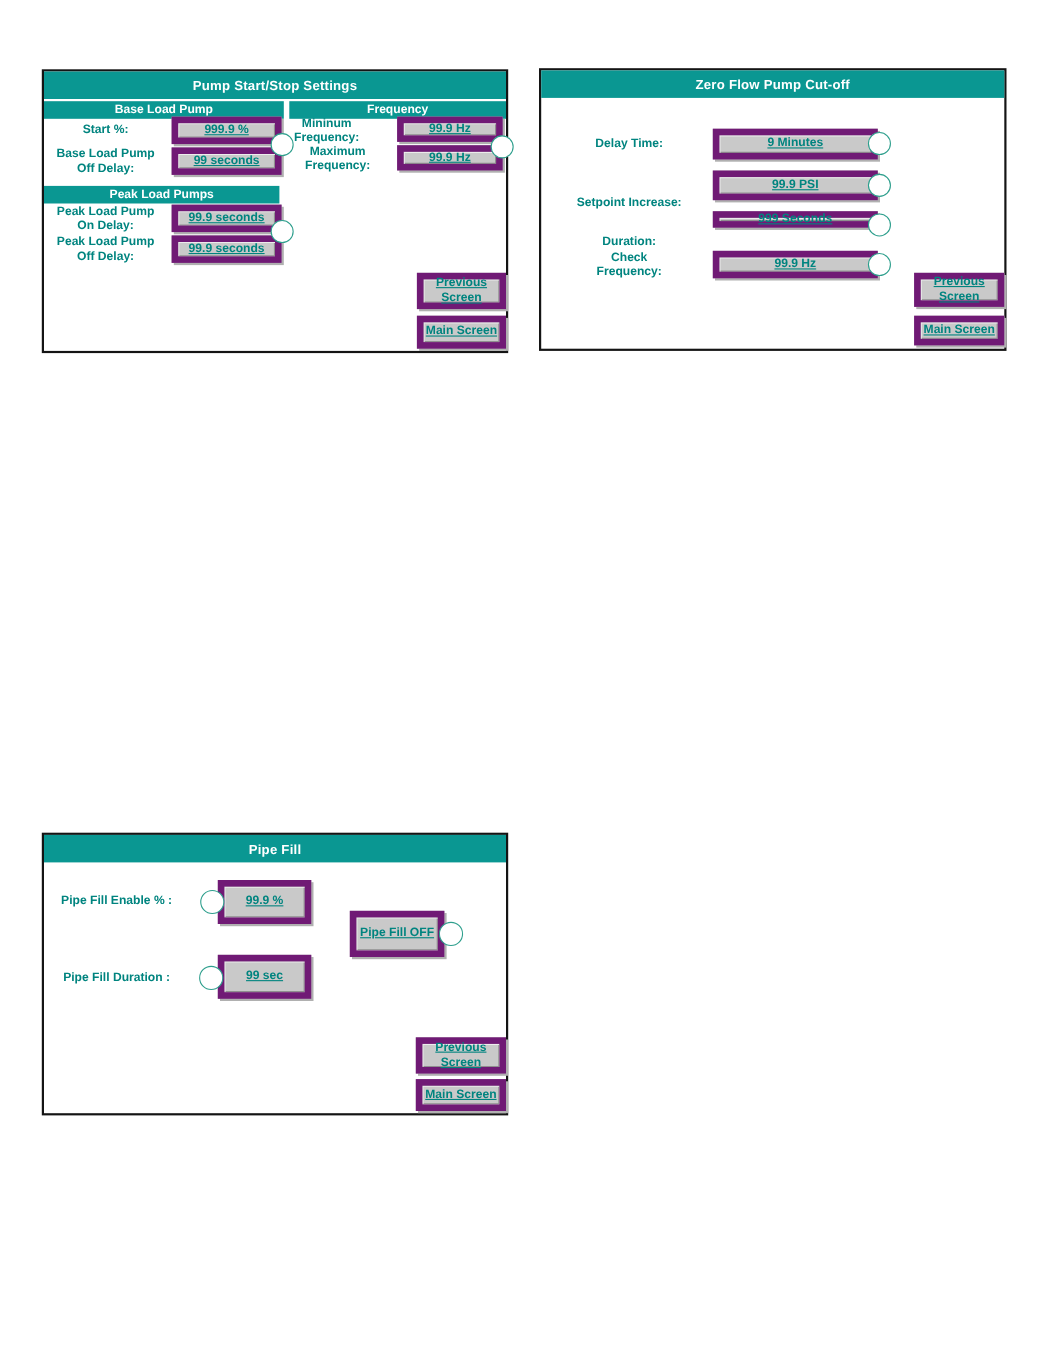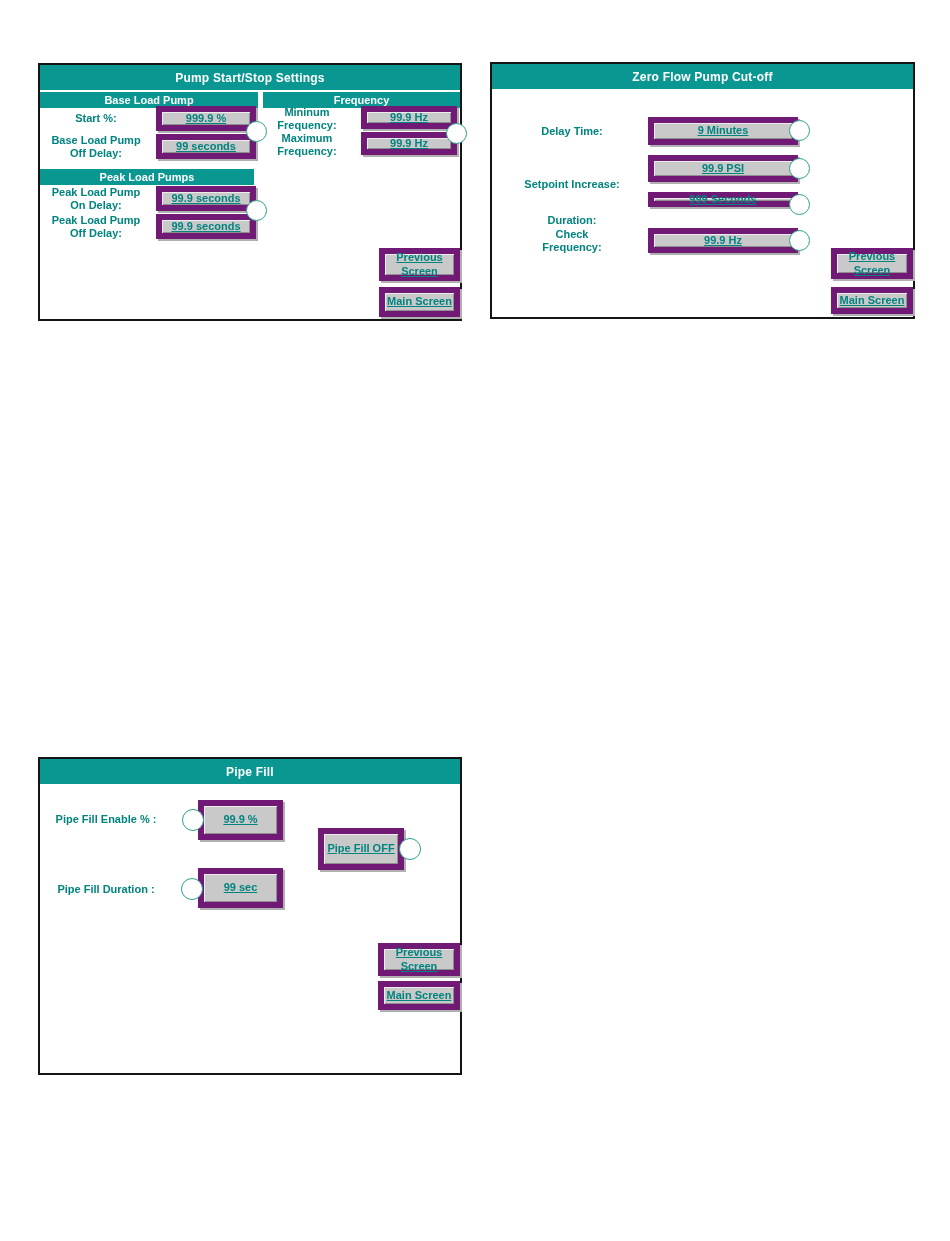--- a/index.html
+++ b/index.html
@@ -49,41 +49,41 @@
     text-decoration:underline;
   }
   .circle{
     position:absolute;width:21px;height:21px;border-radius:50%;
     background:#ffffff;border:1.5px solid var(--circle-outline);
     z-index:5;
   }
   
   #pump-panel{left:38px;top:63px;width:424px;height:258px;}
   #zeroflow-panel{left:490px;top:62px;width:425px;height:257px;}
-  #pipefill-panel{left:38px;top:757px;width:424px;height:318px;}
+  #pipefill-panel{left:38px;top:757px;width:424px;height:257px;}
 </style>
 </head>
 <body>
 
 <div class="panel" id="pump-panel">
   <div class="titlebar">Pump Start/Stop Settings</div>
 
   <div class="subheader" style="left:0;top:27px;width:218px;">Base Load Pump</div>
   <div class="subheader" style="left:223px;top:27px;width:197px;">Frequency</div>
 
   <div class="lbl" style="left:0;top:41px;width:112px;height:25px;">Start %:</div>
   <div class="btn" style="left:116px;top:41px;width:100px;height:25px;">999.9 %</div>
 
   <div class="lbl" style="left:0;top:69px;width:112px;height:25px;">Base Load Pump
 Off Delay:</div>
   <div class="btn" style="left:116px;top:69px;width:100px;height:25px;">99 seconds</div>
 
   <div class="circle" style="left:206px;top:56px;"></div>
 
-  <div class="lbl" style="left:221px;top:41px;width:92px;height:26px;">Mininum
+  <div class="lbl" style="left:211px;top:41px;width:92px;height:26px;">Mininum
 Frequency:</div>
   <div class="btn" style="left:321px;top:41px;width:96px;height:23px;">99.9 Hz</div>
 
   <div class="lbl" style="left:221px;top:67px;width:92px;height:26px;">Maximum
 Frequency:</div>
   <div class="btn" style="left:321px;top:67px;width:96px;height:23px;">99.9 Hz</div>
 
   <div class="circle" style="left:406px;top:58px;"></div>
 
   <div class="subheader" style="left:0;top:104px;width:214px;">Peak Load Pumps</div>

